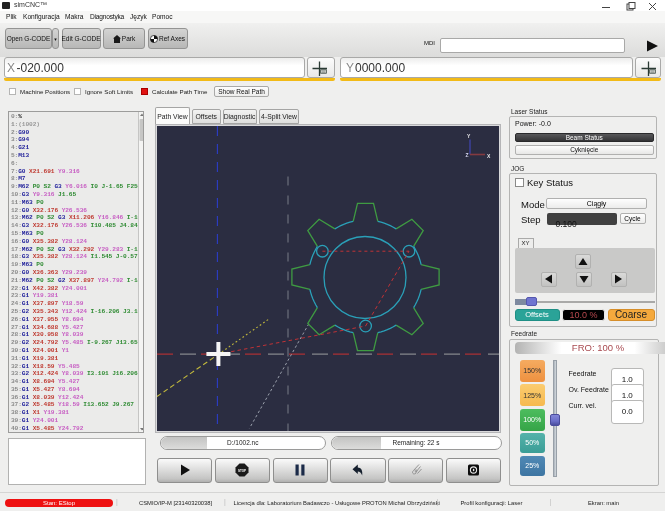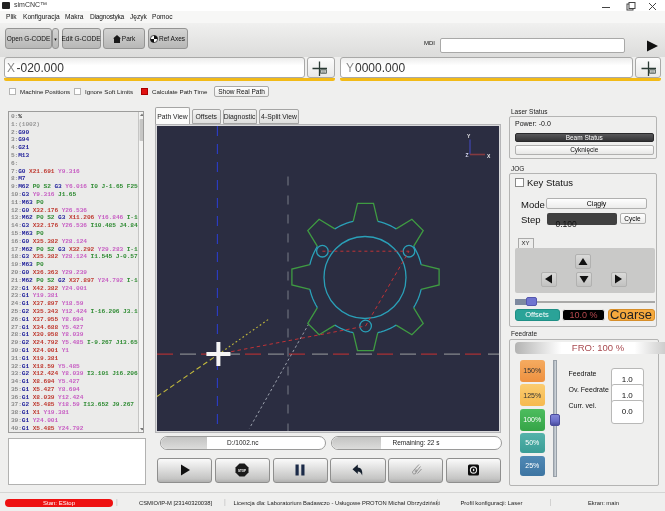--- a/index.html
+++ b/index.html
@@ -60,21 +60,21 @@
 #stepfld{left:546.5px;top:213px;width:70px;height:11px;font-size:8.5px;color:#111;line-height:11px;padding-left:3px}
 #cyclebtn{left:619.5px;top:213px;width:26px;height:11px;background:linear-gradient(#fefefe,#ececeb);border:1px solid #b0b0af;font-size:6.5px}
 #xytab{left:517.5px;top:237.5px;width:16px;height:10.5px;background:#ededec;border:1px solid #aaaaa9;border-bottom:none;font-size:6px;color:#222;display:flex;align-items:center;justify-content:center}
 #jogpad{left:514.5px;top:247.5px;width:140px;height:45px;background:#c9c9c8;border-radius:2px}
 .jbtn{position:absolute;width:16px;height:15px;background:linear-gradient(#dadad9,#c2c2c1);border:1px solid #b1b1b0;border-radius:2px;display:flex;align-items:center;justify-content:center}
 #hgroove{left:514.5px;top:300.5px;width:140px;height:2px;background:#a9a9a8}
 #hseg{left:514.5px;top:298.5px;width:13px;height:6px;background:#7e8aa0}
 #hhandle{left:526px;top:296.5px;width:11px;height:9px;background:#6f74d0;border:1px solid #5456ae;border-radius:2px}
 #precise{left:514.5px;top:308.5px;width:45px;height:12.5px;background:#2aa398;border:1px solid #1f8f85;border-radius:3px;color:#fff;font-size:7.5px}
 #pct{left:562px;top:308.5px;width:43px;height:12.5px;background:#000000;border-radius:3px;color:#b9494f;font-size:9px;border:1px solid #e8e8e7}
-#coarse{left:607.5px;top:308.5px;width:47px;height:12.5px;background:#f5a93d;border:1px solid #d68e2a;border-radius:3px;color:#222;font-size:13px}
+#coarse{left:607.5px;top:308.5px;width:47px;height:12.5px;background:#f5a93d;border:1px solid #d68e2a;border-radius:3px;color:#222;font-size:10px}
 #frobar{left:515px;top:342px;width:166px;height:11.5px;border-radius:4px;background:linear-gradient(90deg,#b3b3b2,#ffffff 28%,#ffffff 72%,#b3b3b2);color:#a94a50;font-size:9.5px;display:flex;align-items:center;justify-content:center}
 .pbtns{position:absolute;left:519.5px;width:25.5px;border-radius:3px;font-size:7px;display:flex;align-items:center;justify-content:center}
 #vtrack{left:552.5px;top:359.5px;width:4.5px;height:117px;background:linear-gradient(90deg,#aab2bb,#d4dade);border:1px solid #98a0a8}
 #vhandle{left:549.5px;top:413.5px;width:10px;height:12px;background:linear-gradient(#8286d8,#6a6ec8 60%,#4a4e9e);border:1px solid #4a4c9c;border-radius:2px}
 .flab{position:absolute;font-size:7px;color:#111}
 .vfld{position:absolute;width:33.5px;height:24px;background:#fff;border:1px solid #b8b8b7;border-radius:3px;font-size:8px;color:#111;display:flex;align-items:center;justify-content:center}
 
 #sbar{left:0;top:492px;width:665px;height:19px;background:#efefee;border-top:1px solid #d5d5d4}
 #estop{left:5px;top:499px;width:108px;height:8px;background:#ee1111;border-radius:4px;color:#fff;font-size:6px;text-align:center;line-height:8px}
 .stxt{position:absolute;top:499.5px;font-size:5.8px;color:#222;white-space:nowrap}

